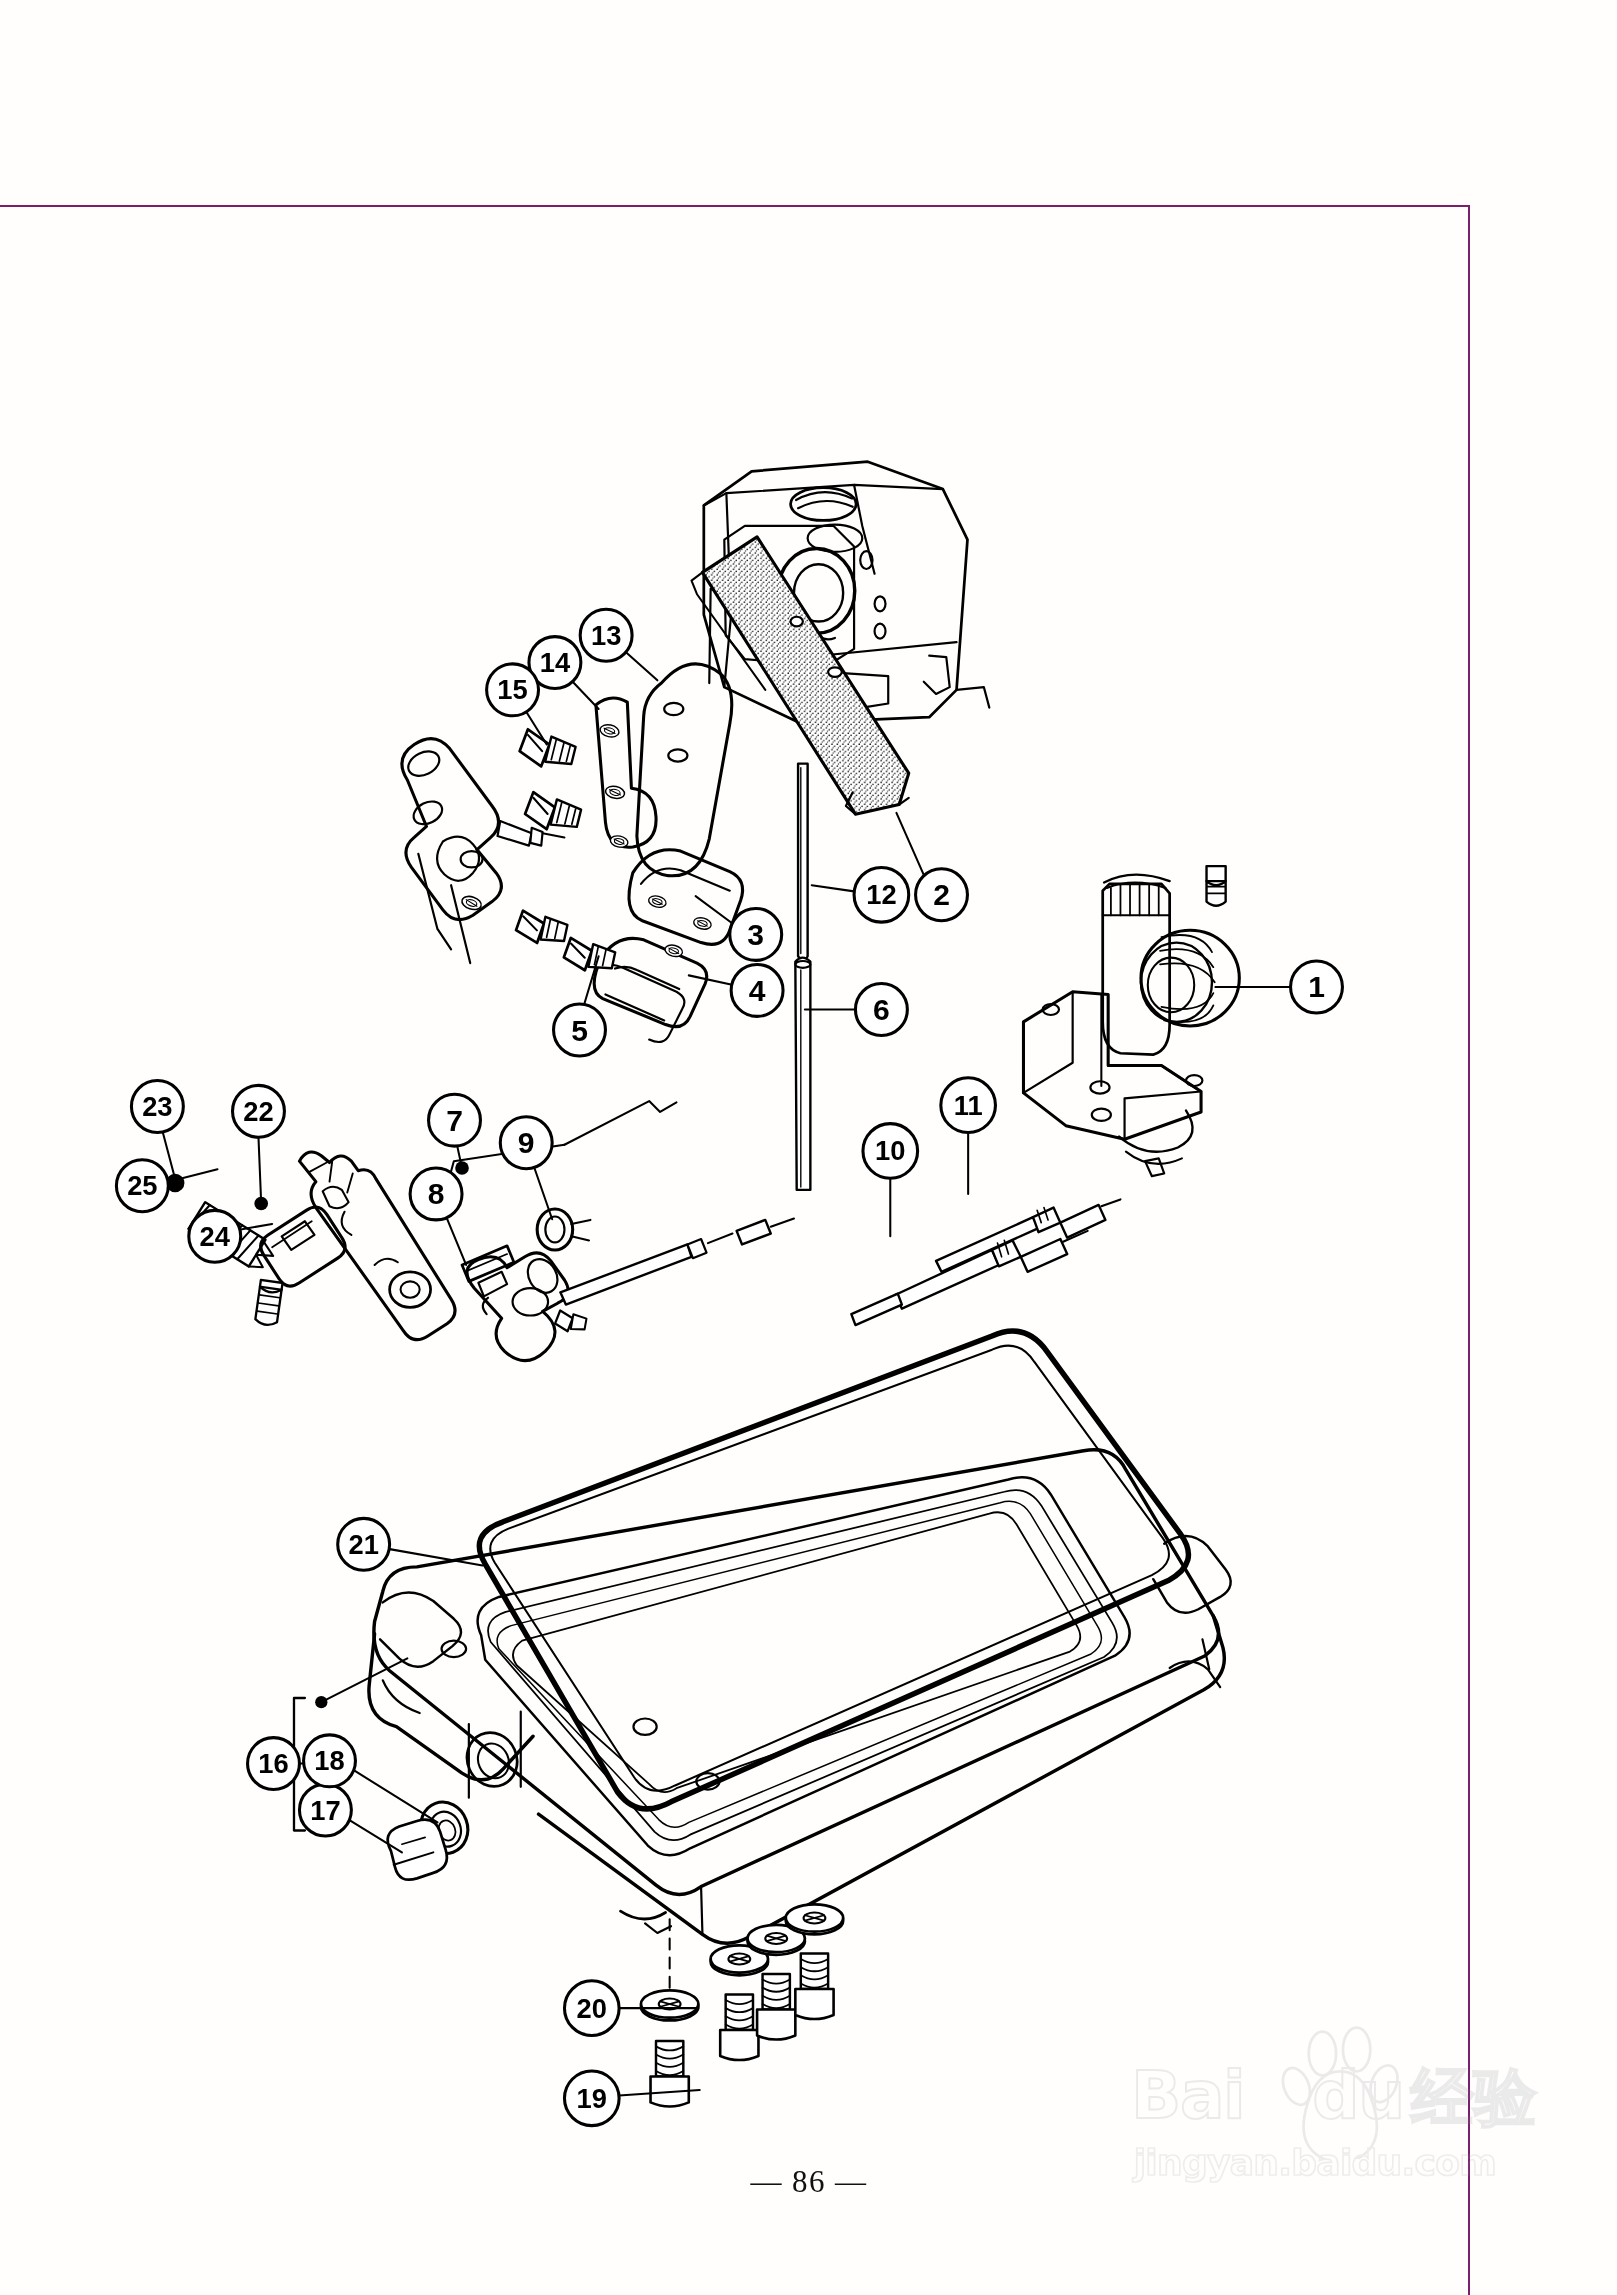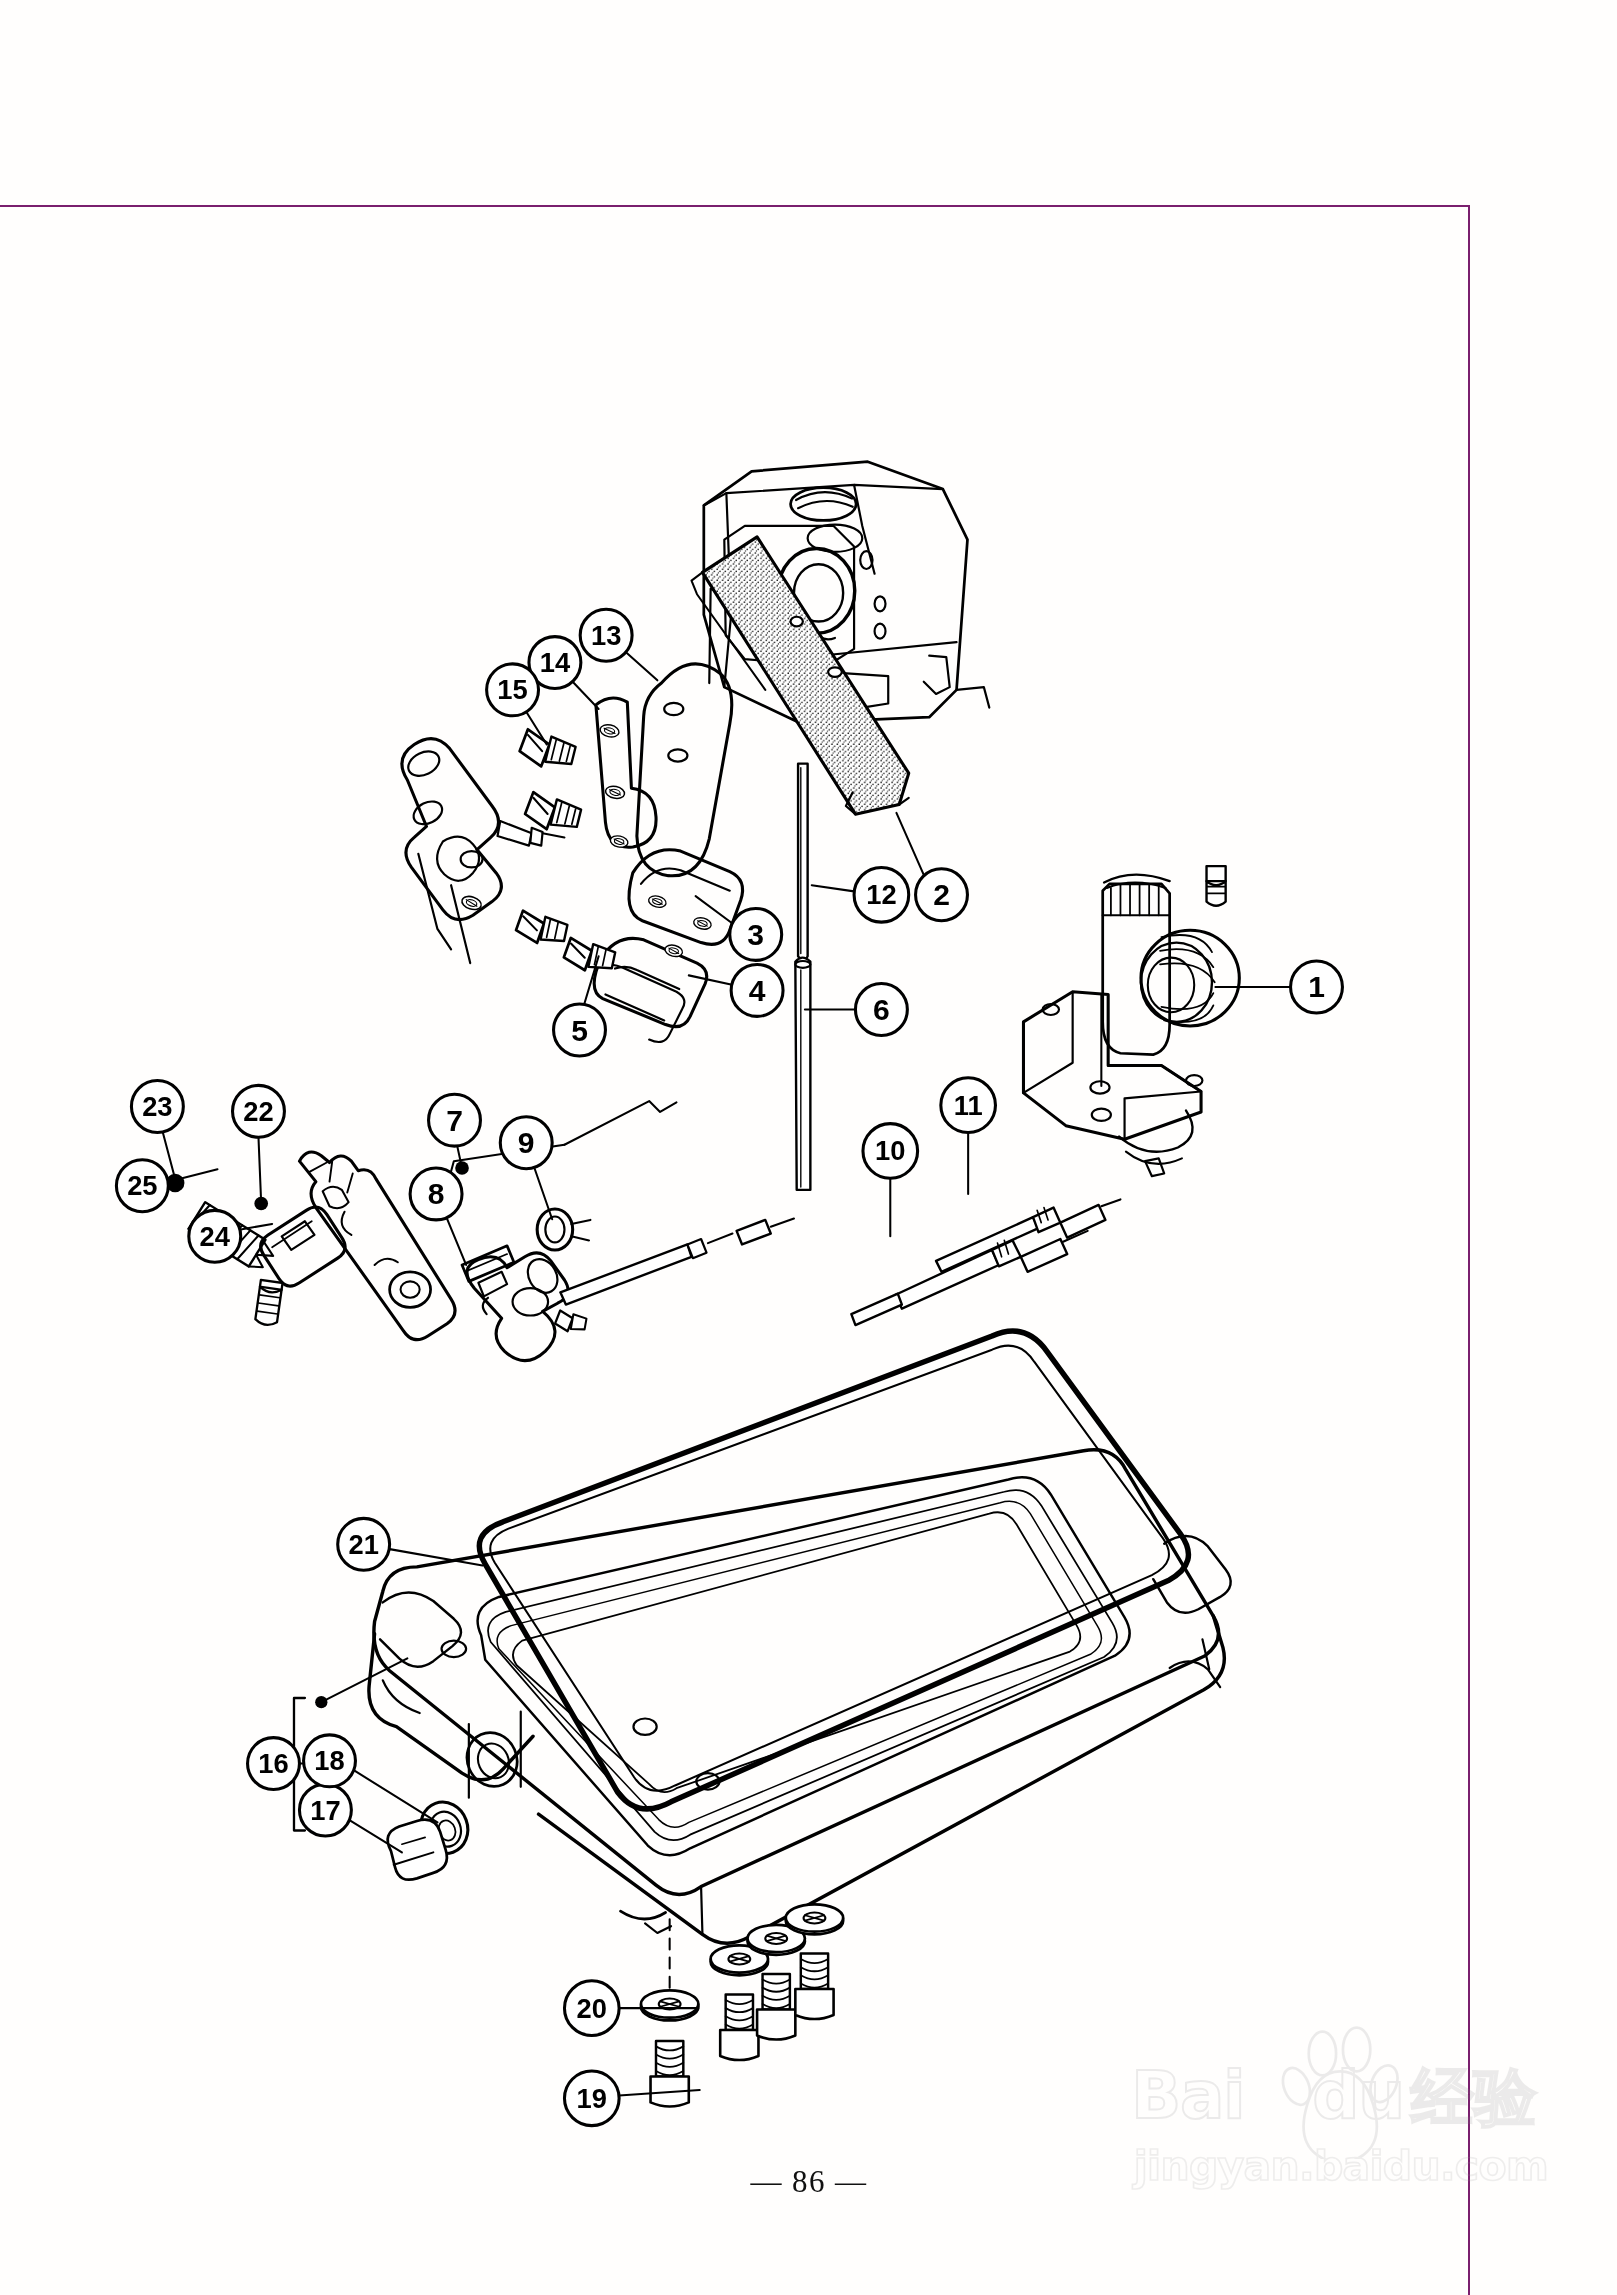--- a/index.html
+++ b/index.html
@@ -89,21 +89,21 @@
     font-weight: bold;
     color: transparent;
     -webkit-text-stroke: 2px #8a8a8a;
     line-height: 1;
   }
   .wm-url {
     position: absolute;
     left: 2.7px;
     top: 120px;
     font-family: "DejaVu Sans", sans-serif;
-    font-size: 41px;
+    font-size: 36px;
     font-weight: bold;
     color: transparent;
     -webkit-text-stroke: 1.7px #9a9a9a;
     letter-spacing: -0.7px;
   }
   .wm-paw {
     position: absolute;
     left: 149px;
     top: 0px;
     width: 130px;

